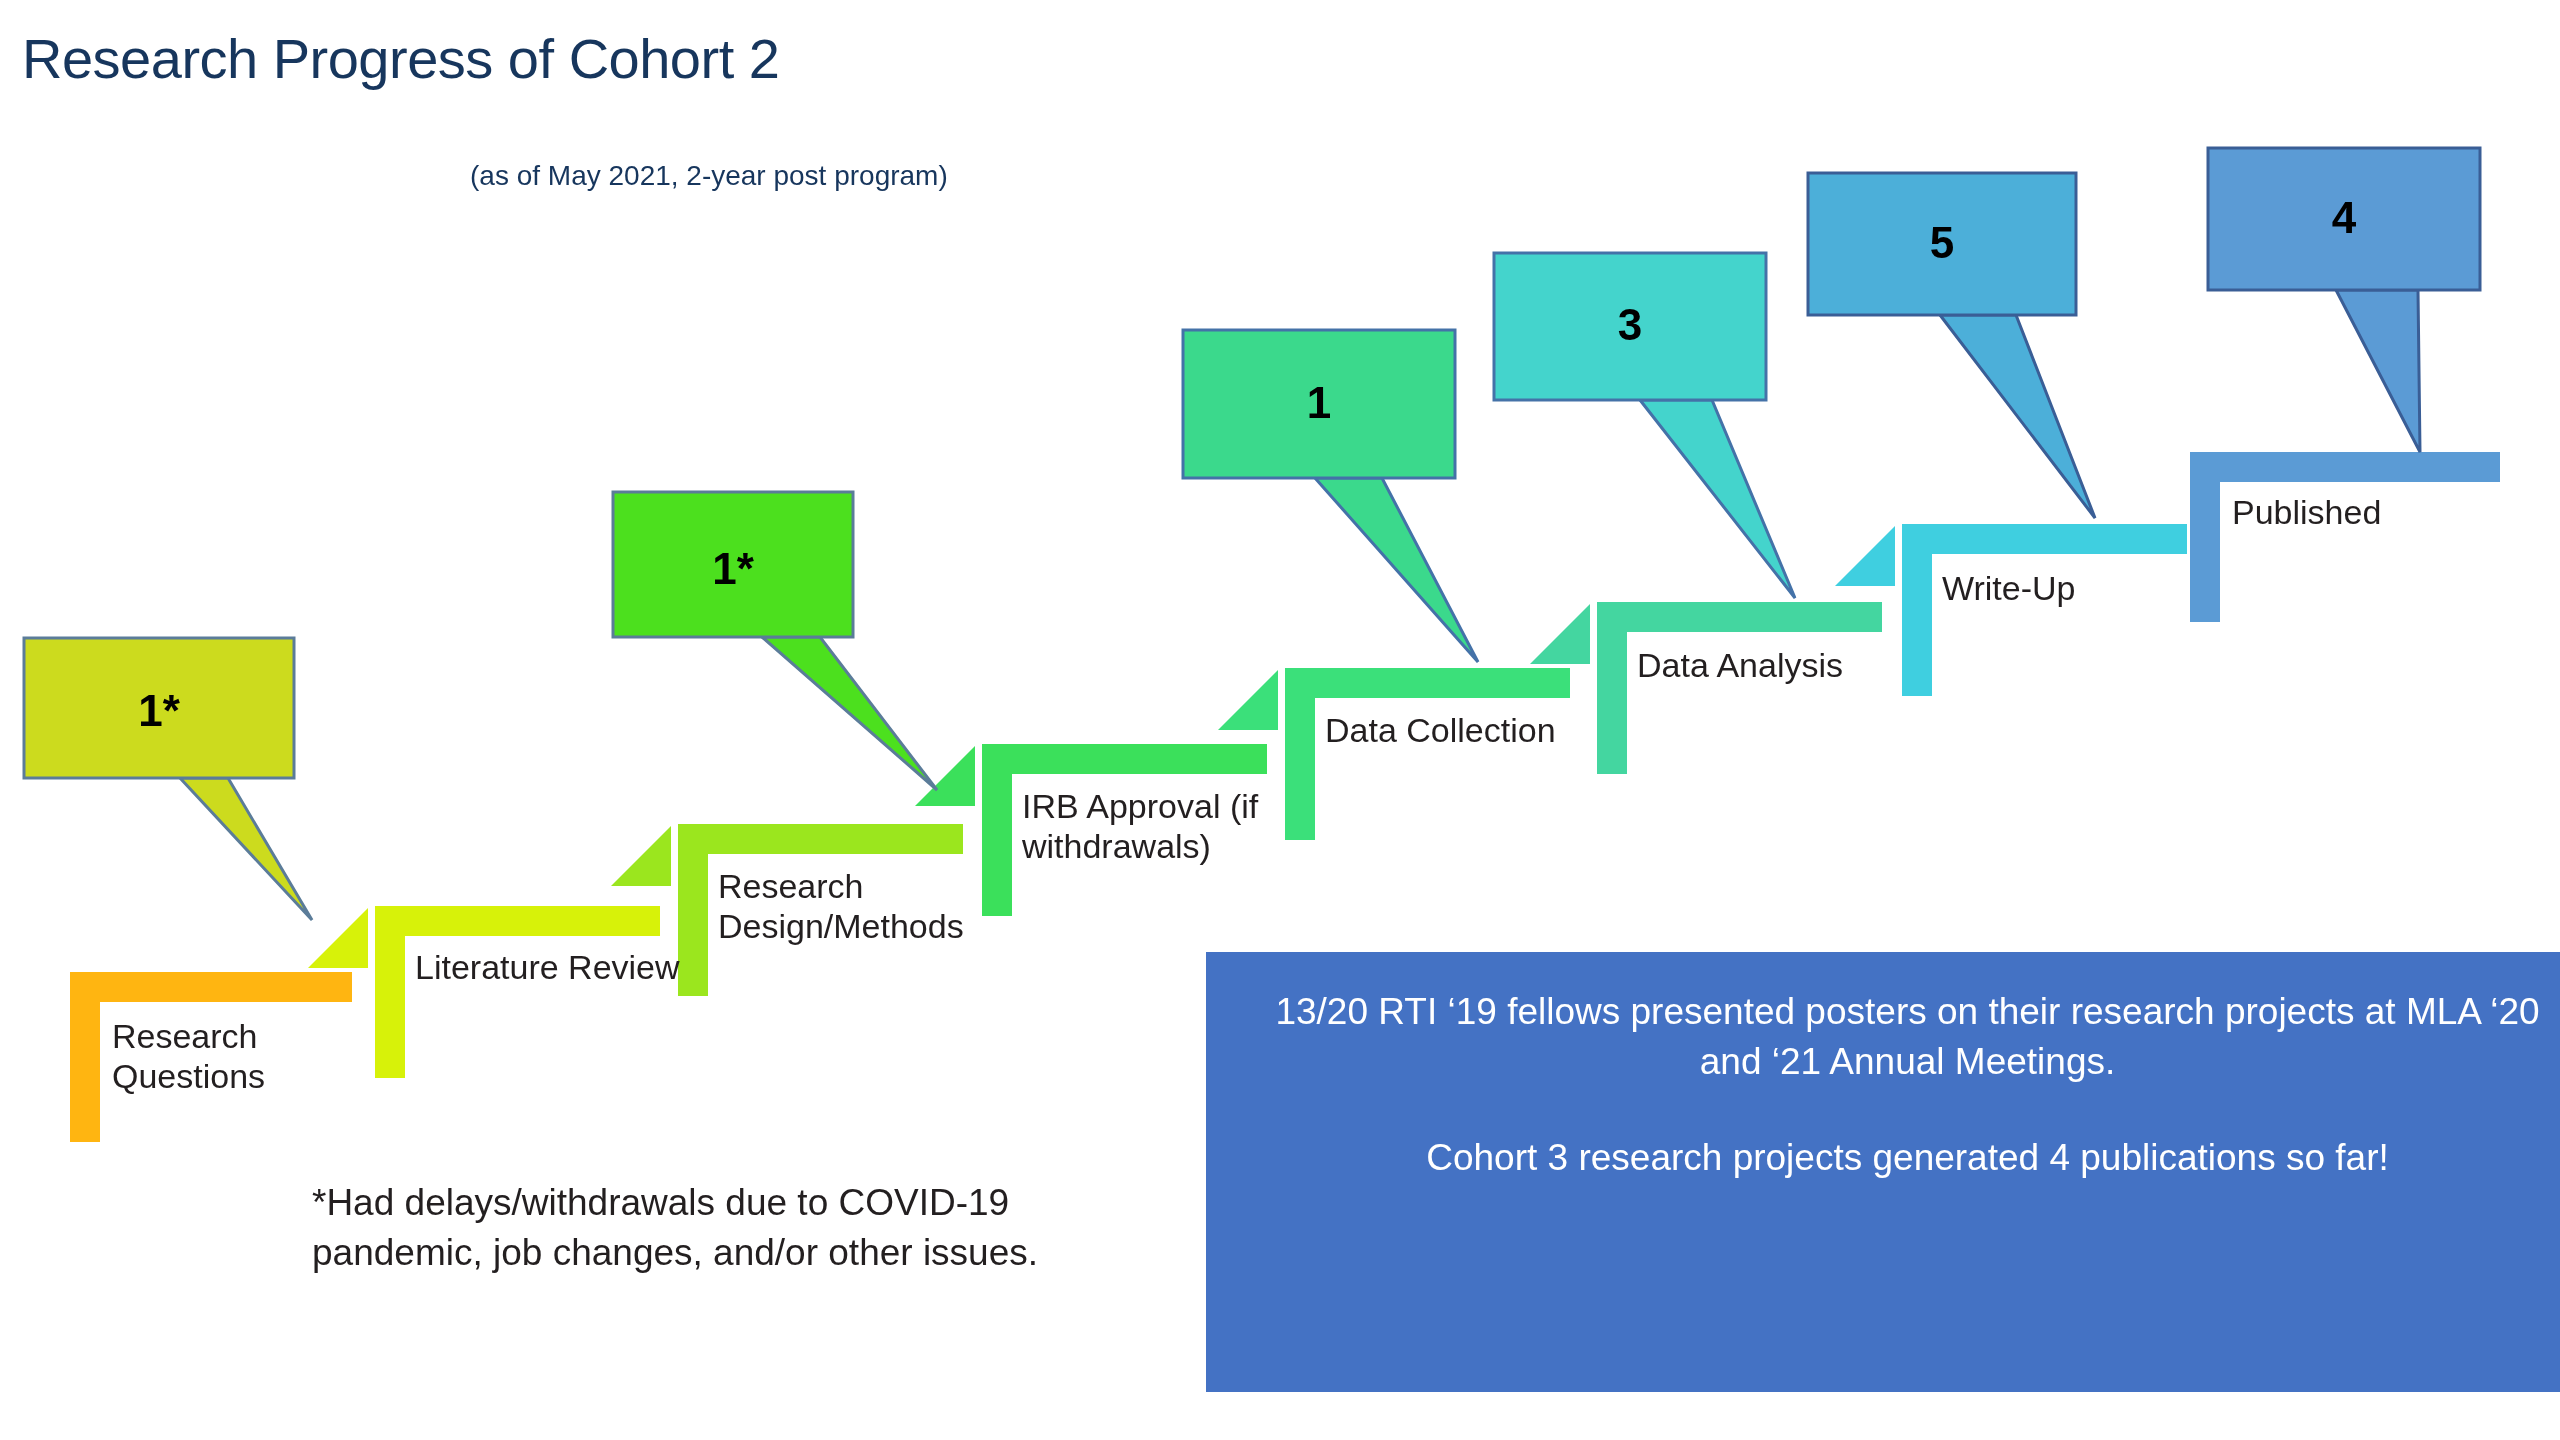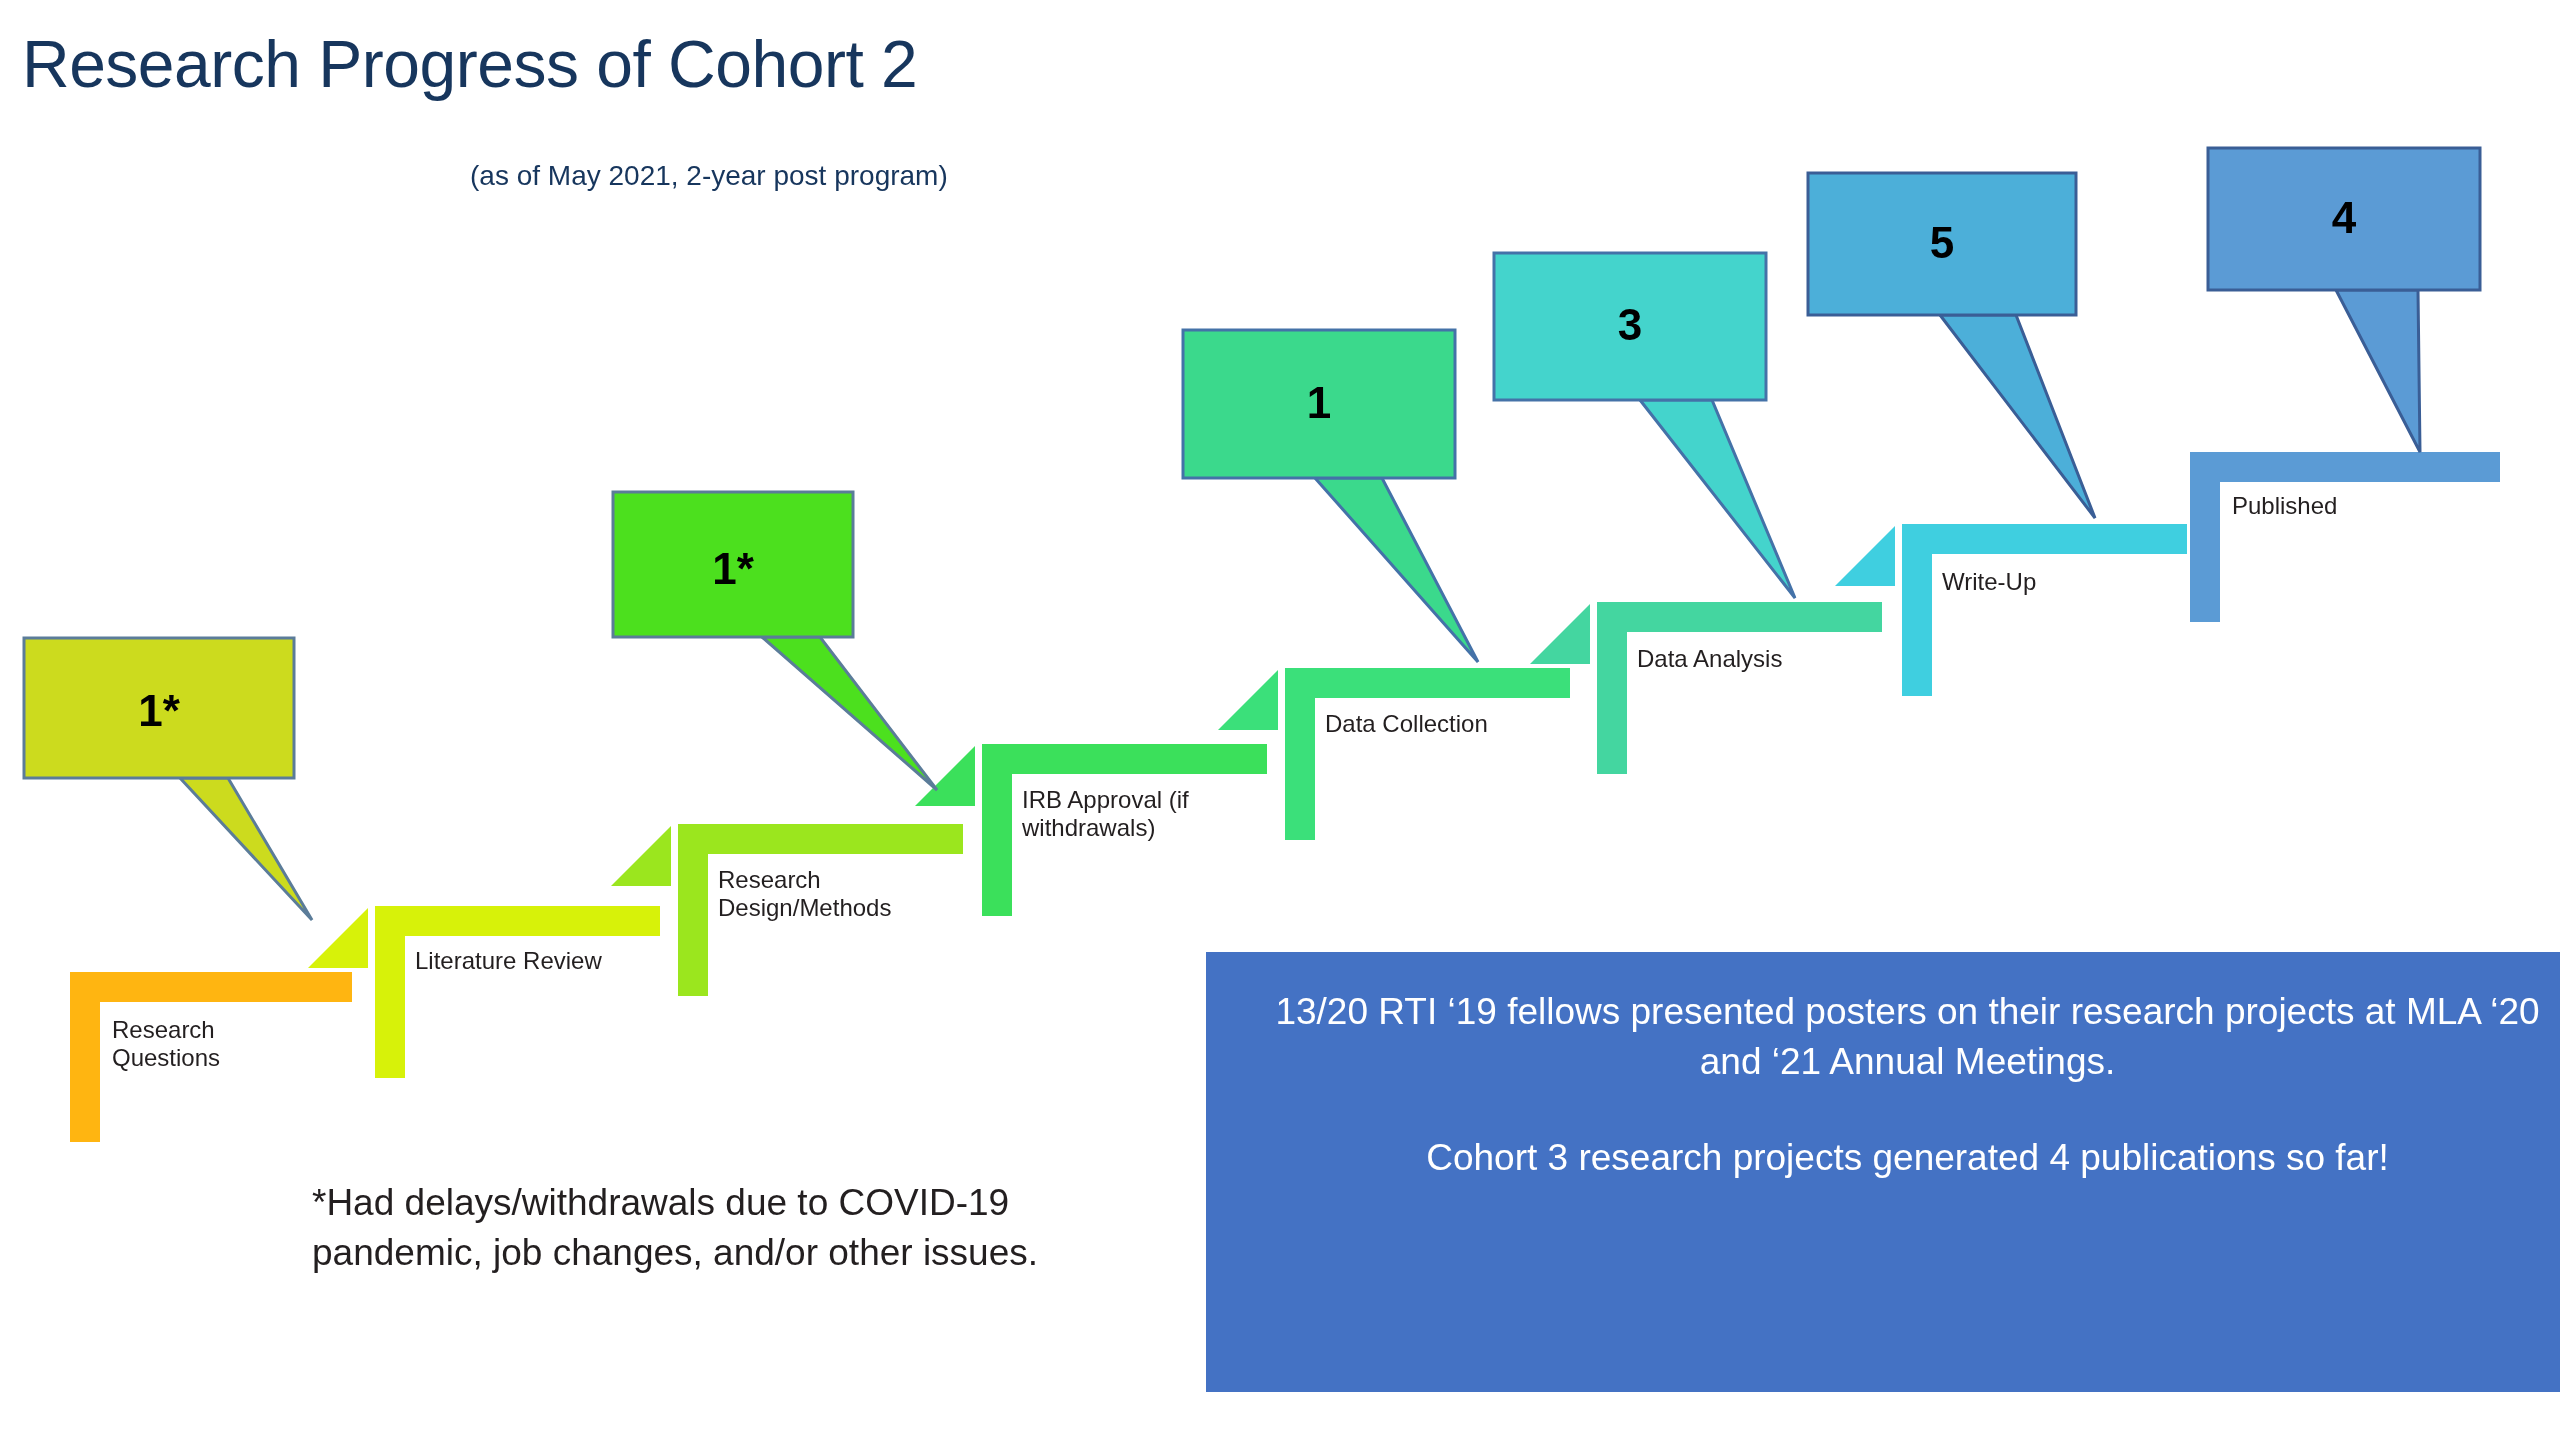--- a/index.html
+++ b/index.html
@@ -23,41 +23,41 @@
     inset: 0;
     width: 2560px;
     height: 1440px;
   }
 
   
   .title {
     position: absolute;
     left: 22px;
     top: 30px;
-    font-size: 66px;
+    font-size: 56px;
     line-height: 1.05;
     color: #17365D;
     font-weight: 400;
     letter-spacing: -0.5px;
     white-space: nowrap;
   }
   .subtitle {
     position: absolute;
     left: 470px;
     top: 160px;
     font-size: 28px;
     color: #17365D;
     white-space: nowrap;
   }
 
   
   .step-label {
     position: absolute;
     color: #231F20;
-    font-size: 24px;
+    font-size: 34px;
     line-height: 1.18;
     white-space: pre-line;
   }
 
   
   .callout-num {
     position: absolute;
     color: #000000;
     font-size: 44px;
     font-weight: bold;

